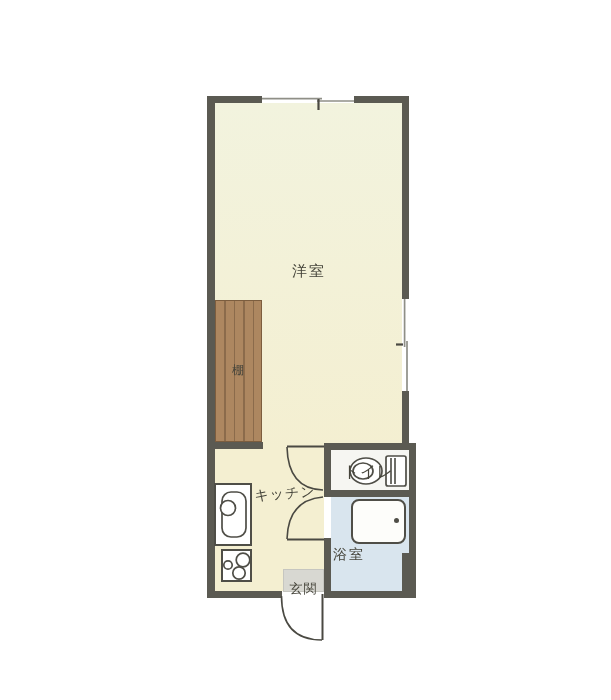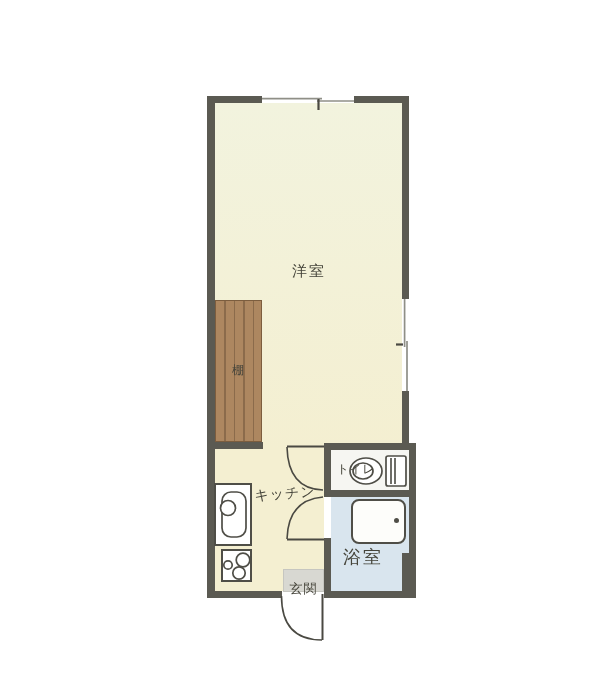--- a/index.html
+++ b/index.html
@@ -120,17 +120,17 @@
       <path class="sw" d="M391 458 V484"></path>
       <path class="sw" d="M395 458 V484"></path>
       <ellipse class="fx" cx="366" cy="471" rx="16" ry="13"></ellipse>
       <ellipse class="fx" cx="363" cy="471" rx="10" ry="8"></ellipse>
     </g>
   </svg>
 
   <div class="label" style="left:269px;top:263px;width:80px;font-size:15px;">洋室</div>
   <div class="label" style="left:218px;top:364px;width:40px;font-size:12px;letter-spacing:0;">棚</div>
   <div class="label" style="left:235px;top:486px;width:100px;font-size:14px;letter-spacing:1px;transform:rotate(-4deg);">キッチン</div>
-  <div class="label" style="left:331px;top:463px;width:50px;font-size:12px;letter-spacing:0.5px;">トイレ</div>
-  <div class="label" style="left:333px;top:547px;width:60px;font-size:18px;">浴室</div>
+  <div class="label" style="left:331px;top:463px;width:50px;font-size:16px;letter-spacing:0.5px;padding-left:12px;">トイレ</div>
+  <div class="label" style="left:319px;top:547px;width:60px;font-size:14px;">浴室</div>
   <div class="label" style="left:283px;top:573px;width:41px;font-size:13px;letter-spacing:1px;margin-top:9px;">玄関</div>
 
 </div>
 
 </body></html>

